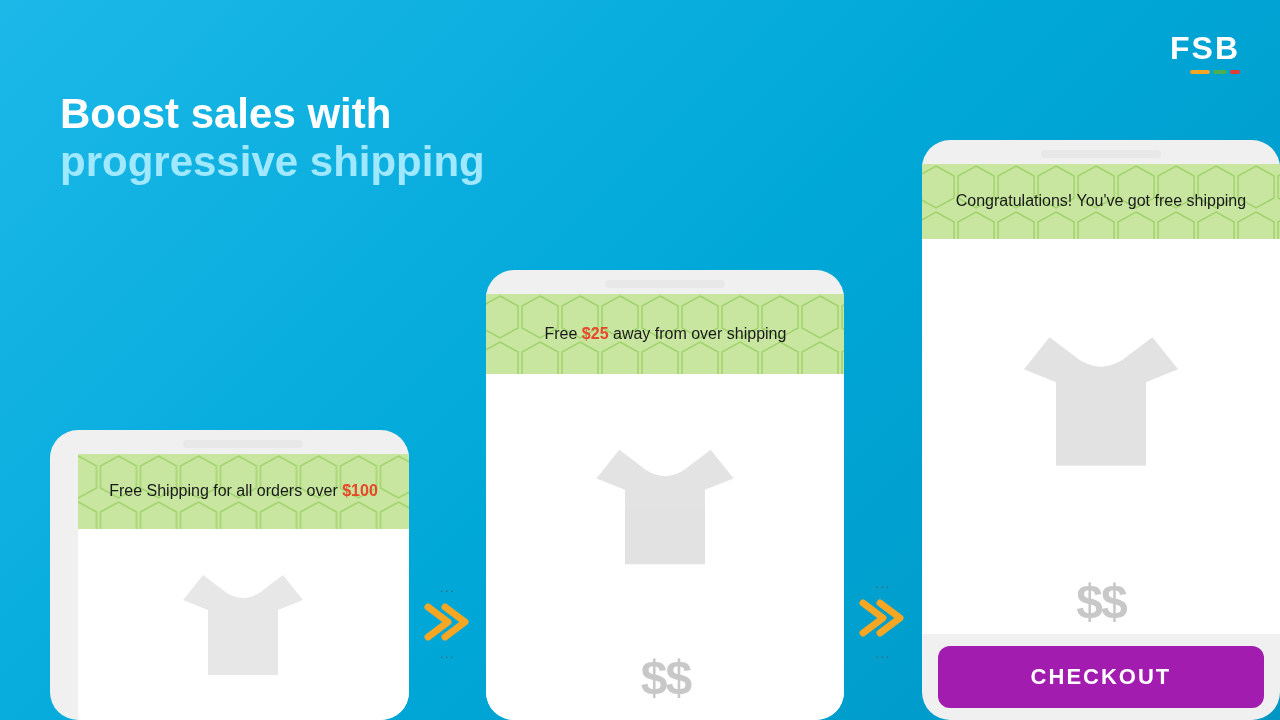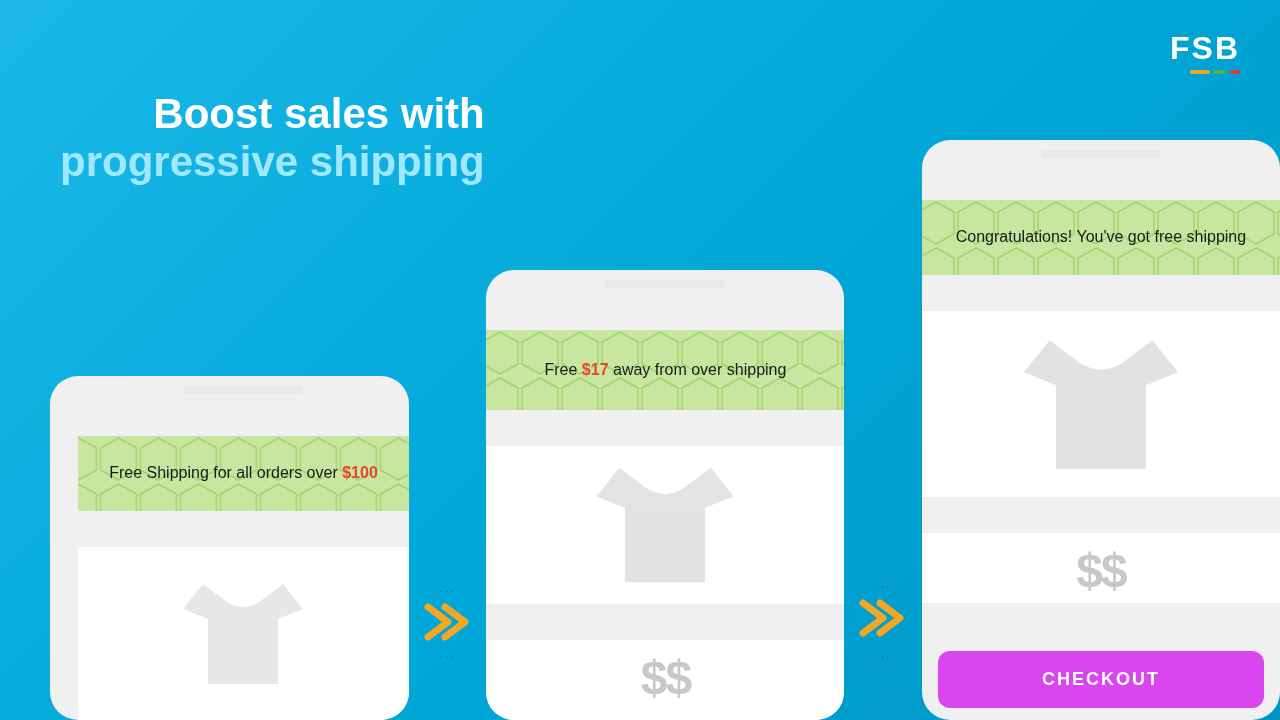--- a/index.html
+++ b/index.html
@@ -46,21 +46,20 @@
       position: absolute;
       top: 90px;
       left: 60px;
     }
 
     .headline-line1 {
       font-size: 42px;
       font-weight: 800;
       color: white;
       line-height: 1.15;
-      text-align: right;
     }
 
     .headline-line2 {
       font-size: 42px;
       font-weight: 800;
       color: #a0e8ff;
       line-height: 1.15;
     }
 
     
@@ -99,33 +98,32 @@
     }
 
     
     .phone {
       background: #f0f0f0;
       border-radius: 28px;
       overflow: hidden;
       position: relative;
       display: flex;
       flex-direction: column;
-      gap: 36px;
     }
 
     .phone-notch-bar {
       background: #e8e8e8;
       border-radius: 12px;
       margin: 10px auto 6px;
     }
 
     
     .phone-1 {
       width: 370px;
-      height: 344px;
+      height: 290px;
       align-self: flex-end;
       margin-bottom: 0;
       padding-left: 28px;
     }
 
     
     .phone-2 {
       width: 370px;
       height: 450px;
       align-self: flex-end;
@@ -192,23 +190,23 @@
 
     .dollar-text {
       font-size: 48px;
       font-weight: 900;
       color: #c8c8c8;
       letter-spacing: -2px;
     }
 
     
     .checkout-btn {
-      background: #d946ef;
+      background: #a21caf;
       color: white;
-      font-size: 18px;
+      font-size: 22px;
       font-weight: 800;
       letter-spacing: 2px;
       border: none;
       border-radius: 12px;
       margin: 12px 16px;
       padding: 18px;
       text-align: center;
       cursor: pointer;
     }
 
@@ -289,21 +287,21 @@
       <div class="banner-bg"></div>
       <svg class="hex-svg-bg" viewBox="0 0 370 80" preserveAspectRatio="xMidYMid slice">
         <defs>
           <pattern id="hex2" x="0" y="0" width="40" height="46" patternUnits="userSpaceOnUse">
             <polygon points="20,2 38,12 38,34 20,44 2,34 2,12" fill="none" stroke="#7ac03a" stroke-width="1.5" opacity="0.5"></polygon>
           </pattern>
         </defs>
         <rect width="100%" height="100%" fill="url(#hex2)"></rect>
       </svg>
       <div class="banner-text">
-        <span>Free </span><span class="highlight">$17</span><span> away from over shipping</span>
+        <span>Free </span><span class="highlight">$25</span><span> away from over shipping</span>
       </div>
     </div>
 
     <div class="tshirt-area" style="background:white;flex:1;">
       <svg class="tshirt-svg" width="160" height="140" viewBox="0 0 140 120">
         <path d="M30,10 L10,35 L35,45 L35,110 L105,110 L105,45 L130,35 L110,10 L90,25 C85,30 75,33 70,33 C65,33 55,30 50,25 Z" fill="#d0d0d0"></path>
       </svg>
     </div>
 
     <div class="dollar-area" style="background:white;padding-bottom:15px;">

